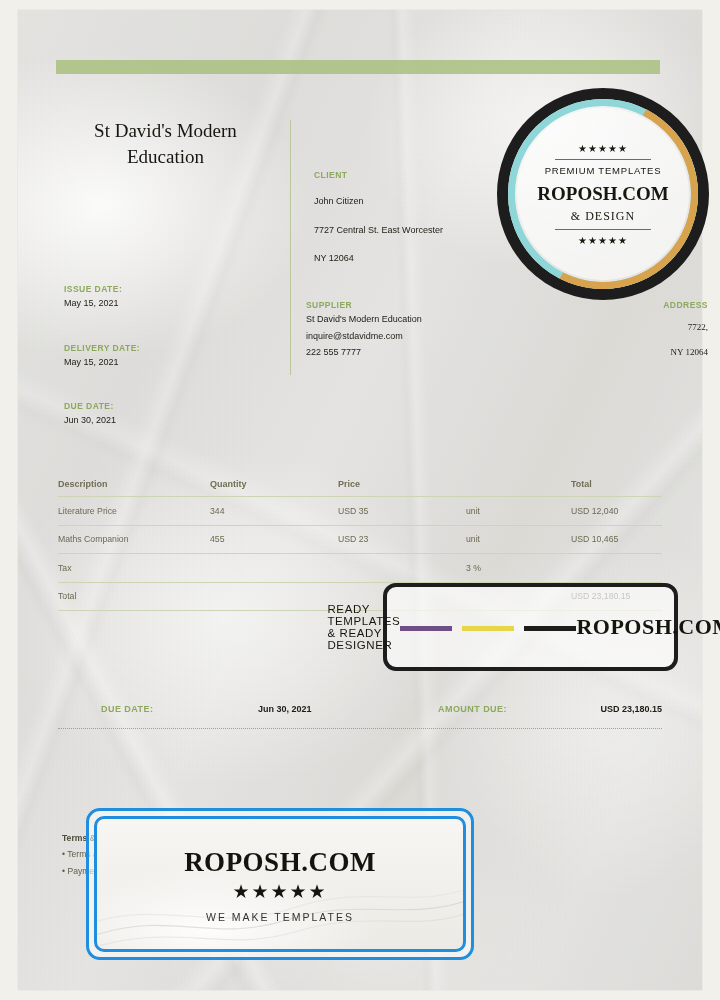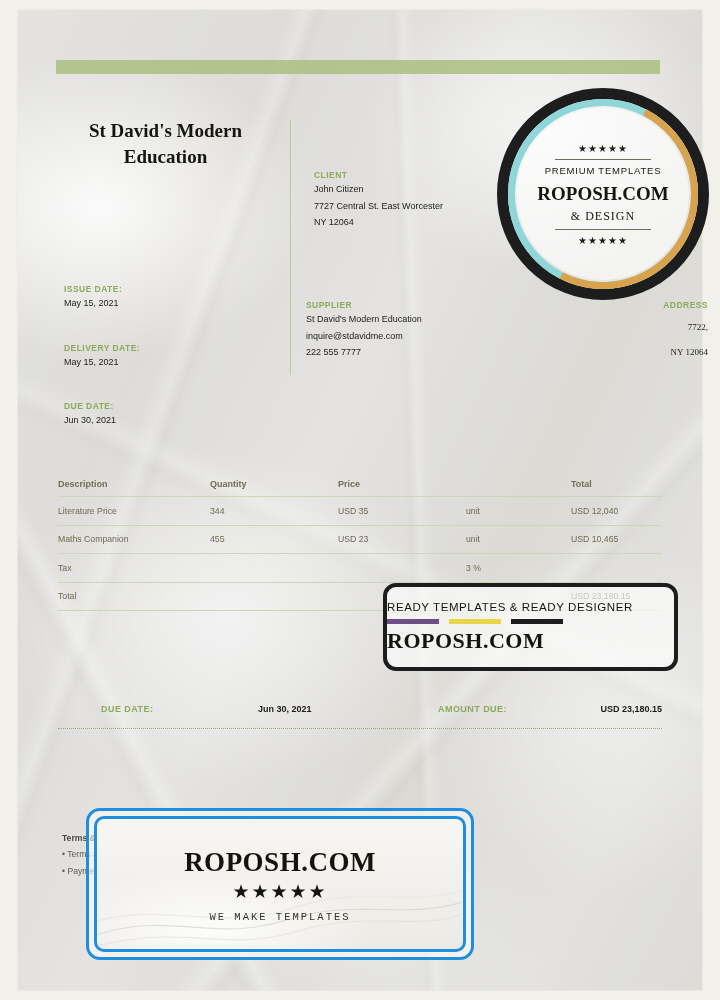--- a/index.html
+++ b/index.html
@@ -57,21 +57,21 @@
 
   
   .company {
     position: absolute;
     left: 40px;
     top: 108px;
     width: 215px;
     text-align: center;
     font-family: "Liberation Serif", serif;
     font-size: 19px;
-    font-weight: bold;
+    font-weight: normal;
     line-height: 1.35;
     color: #16160f;
   }
 
   .vline {
     position: absolute;
     left: 272px;
     top: 110px;
     width: 1px;
     height: 255px;
@@ -91,21 +91,21 @@
     font-size: 9px;
     line-height: 1.5;
   }
 
   .client-block {
     position: absolute;
     left: 296px;
     top: 128px;
     width: 185px;
   }
-  .client-block .value { margin-top: 3px; }
+  .client-block .value { margin-top: 15px; }
 
   .supplier-block {
     position: absolute;
     left: 288px;
     top: 258px;
     width: 190px;
   }
   .supplier-block .value { margin-top: 3px; }
 
   .addr-block {
@@ -280,22 +280,21 @@
     position: absolute;
     left: 365px;
     top: 573px;
     width: 295px;
     height: 88px;
     border: 4px solid #1d1d1d;
     border-radius: 13px;
     background: rgba(255,255,255,0.62);
     box-sizing: border-box;
     display: flex;
-    flex-direction: column;
-    align-items: flex-start;
+    align-items: center;
     justify-content: center;
   }
   .stamp-rect .line1 {
     font-size: 11.5px;
     letter-spacing: 0.6px;
     color: #16160f;
   }
   .stamp-rect .dashes {
     display: flex;
     gap: 10px;
@@ -359,21 +358,21 @@
   }
   .stamp-card .stars3 {
     position: relative;
     font-size: 19px;
     letter-spacing: 2px;
     color: #14140d;
     margin: 2px 0 0;
   }
   .stamp-card .tag3 {
     position: relative;
-    font-family: Liberation Mono, monospace;
+    font-family: Liberation Sans, sans-serif;
     font-size: 10.5px;
     letter-spacing: 2px;
     color: #33332a;
     margin-top: 8px;
   }
 </style>
 </head>
 <body>
 
 <div class="sheet">

